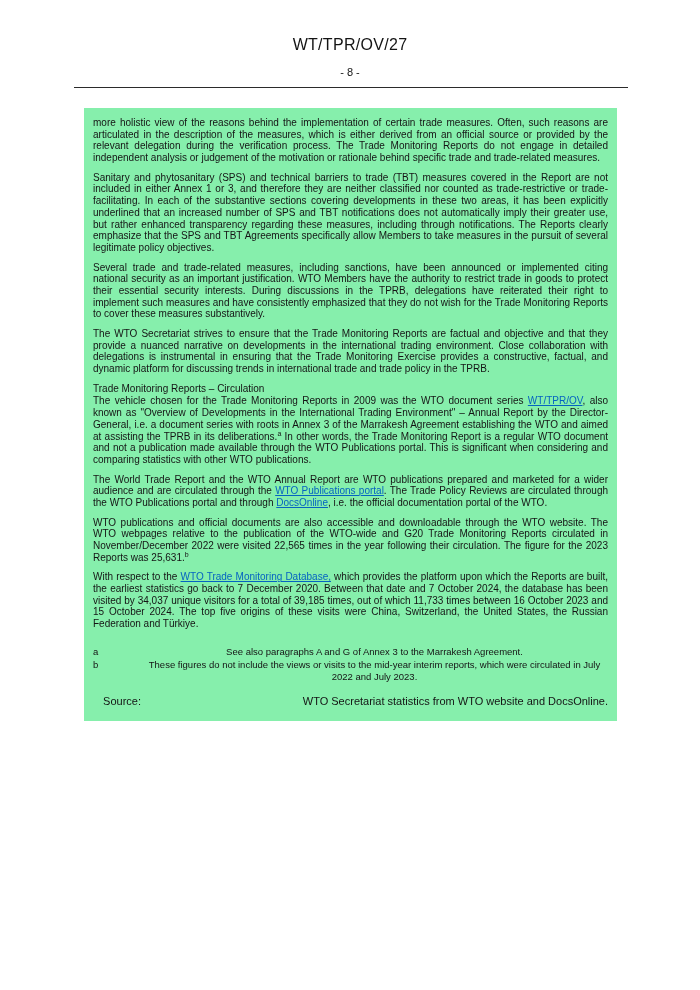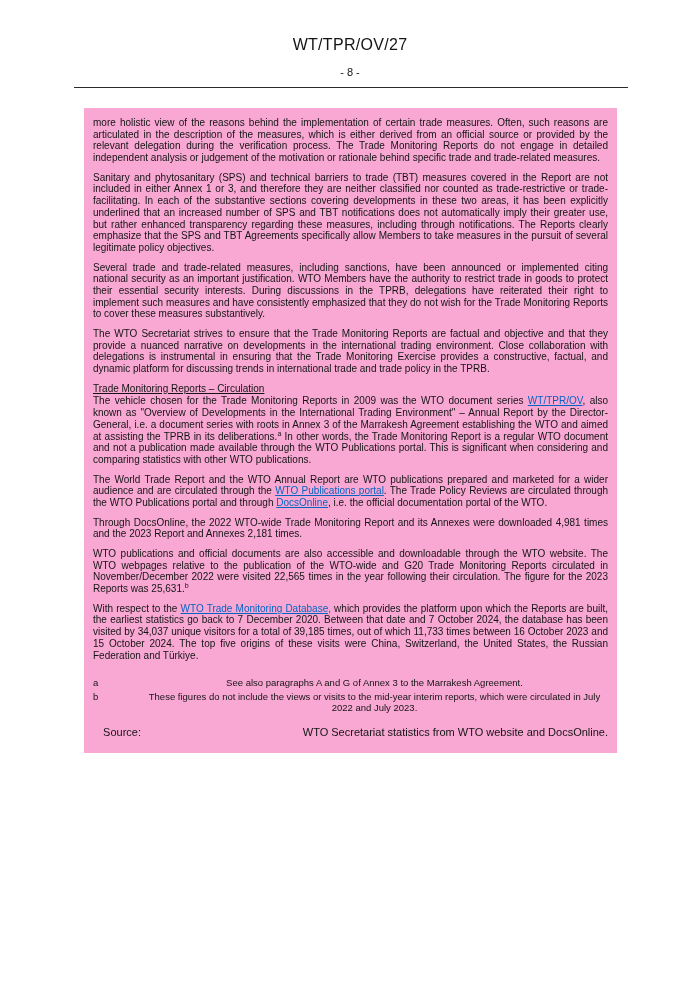--- a/index.html
+++ b/index.html
@@ -12,32 +12,31 @@
     color: #141414;
   }
   .doc-header { text-align: center; padding-top: 36px; }
   .doc-symbol { font-size: 16px; letter-spacing: 0.3px; }
   .page-num { font-size: 11px; margin-top: 12px; }
   .header-rule {
     border: none; border-top: 1px solid #2b2b2b;
     margin: 9px 72px 0 74px;
   }
   .content-box {
-    background: #f9a8d4;
+    background: #86efac;
     margin: 20px 83px 0 84px;
     padding: 9px 9px 13px 9px;
     font-size: 10px;
     line-height: 1.17;
     text-align: justify;
   }
   .para { margin-bottom: 8px; }
   .section-heading {
     font-size: 10px;
     font-weight: normal;
-    text-decoration: underline;
     text-align: left;
     margin: 2px 0 1px 0;
   }
   a.link, .content-box a {
     color: #0563c1;
     cursor: pointer;
   }
   sup { font-size: 7px; vertical-align: super; line-height: 0; }
   .footnotes { margin-top: 16px; text-align: left; }
   .footnote {
@@ -68,21 +67,20 @@
 <hr class="header-rule">
 
 <div class="content-box">
   <p class="para"><span>more holistic view of the reasons behind the implementation of certain trade measures. Often, such reasons are articulated in the description of the measures, which is either derived from an official source or provided by the relevant delegation during the verification process. The Trade Monitoring Reports do not engage in detailed independent analysis or judgement of the motivation or rationale behind specific trade and trade-related measures.</span></p>
   <p class="para"><span>Sanitary and phytosanitary (SPS) and technical barriers to trade (TBT) measures covered in the Report are not included in either Annex 1 or 3, and therefore they are neither classified nor counted as trade-restrictive or trade-facilitating. In each of the substantive sections covering developments in these two areas, it has been explicitly underlined that an increased number of SPS and TBT notifications does not automatically imply their greater use, but rather enhanced transparency regarding these measures, including through notifications. The Reports clearly emphasize that the SPS and TBT Agreements specifically allow Members to take measures in the pursuit of several legitimate policy objectives.</span></p>
   <p class="para"><span>Several trade and trade-related measures, including sanctions, have been announced or implemented citing national security as an important justification. WTO Members have the authority to restrict trade in goods to protect their essential security interests. During discussions in the TPRB, delegations have reiterated their right to implement such measures and have consistently emphasized that they do not wish for the Trade Monitoring Reports to cover these measures substantively.</span></p>
   <p class="para"><span>The WTO Secretariat strives to ensure that the Trade Monitoring Reports are factual and objective and that they provide a nuanced narrative on developments in the international trading environment. Close collaboration with delegations is instrumental in ensuring that the Trade Monitoring Exercise provides a constructive, factual, and dynamic platform for discussing trends in international trade and trade policy in the TPRB.</span></p>
   <h3 class="section-heading">Trade Monitoring Reports – Circulation</h3>
   <p class="para"><span>The vehicle chosen for the Trade Monitoring Reports in 2009 was the WTO document series </span><a class="link" href="#">WT/TPR/OV</a><span>, also known as "Overview of Developments in the International Trading Environment" – Annual Report by the Director-General, i.e. a document series with roots in Annex 3 of the Marrakesh Agreement establishing the WTO and aimed at assisting the TPRB in its deliberations.</span><span><sup>a</sup></span><span> In other words, the Trade Monitoring Report is a regular WTO document and not a publication made available through the WTO Publications portal. This is significant when considering and comparing statistics with other WTO publications.</span></p>
   <p class="para"><span>The World Trade Report and the WTO Annual Report are WTO publications prepared and marketed for a wider audience and are circulated through the </span><a class="link" href="#">WTO Publications portal</a><span>. The Trade Policy Reviews are circulated through the WTO Publications portal and through </span><a class="link" href="#">DocsOnline</a><span>, i.e. the official documentation portal of the WTO.</span></p>
-  <p class="para"><span>Through DocsOnline, the 2022 WTO-wide Trade Monitoring Report and its Annexes were downloaded 4,981 times and the 2023 Report and Annexes 2,181 times.</span></p>
   <p class="para"><span>WTO publications and official documents are also accessible and downloadable through the WTO website. The WTO webpages relative to the publication of the WTO-wide and G20 Trade Monitoring Reports circulated in November/December 2022 were visited 22,565 times in the year following their circulation. The figure for the 2023 Reports was 25,631.</span><span><sup>b</sup></span></p>
   <p class="para"><span>With respect to the </span><a class="link" href="#">WTO Trade Monitoring Database,</a><span> which provides the platform upon which the Reports are built, the earliest statistics go back to 7 December 2020. Between that date and 7 October 2024, the database has been visited by 34,037 unique visitors for a total of 39,185 times, out of which 11,733 times between 16 October 2023  and  15 October 2024. The top five origins of these visits were China, Switzerland, the United States, the Russian Federation and Türkiye.</span></p>
 
   <div class="footnotes">
     <div class="footnote">
       <span class="fn-label">a</span>
       <span class="fn-text">See also paragraphs A and G of Annex 3 to the Marrakesh Agreement.</span>
     </div>
     <div class="footnote">
       <span class="fn-label">b</span>

